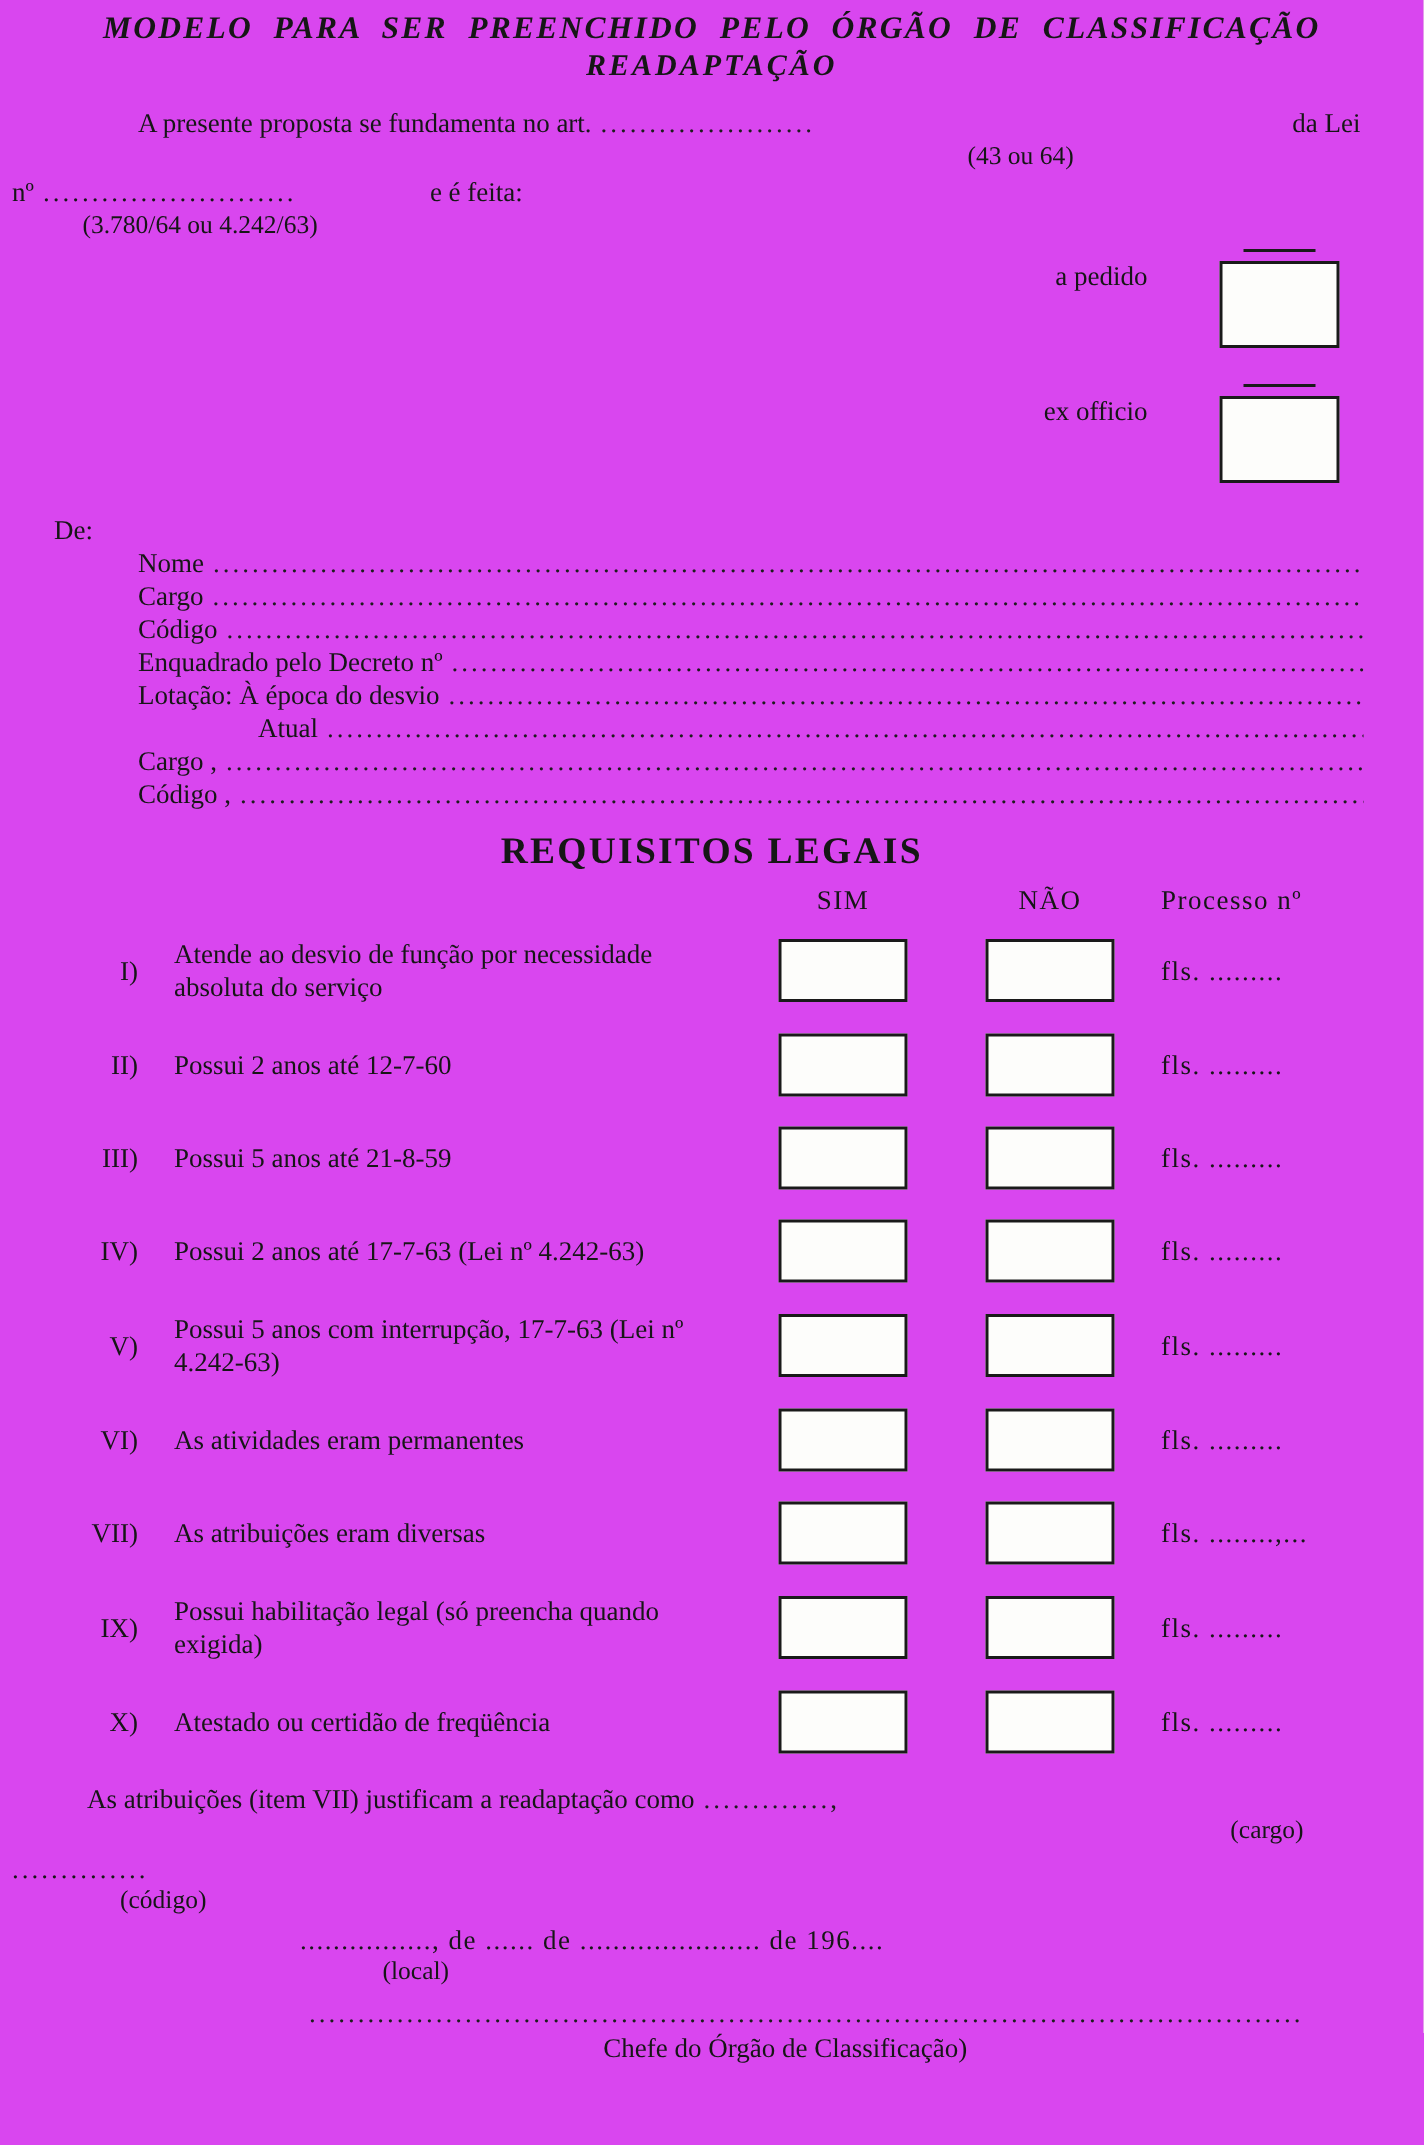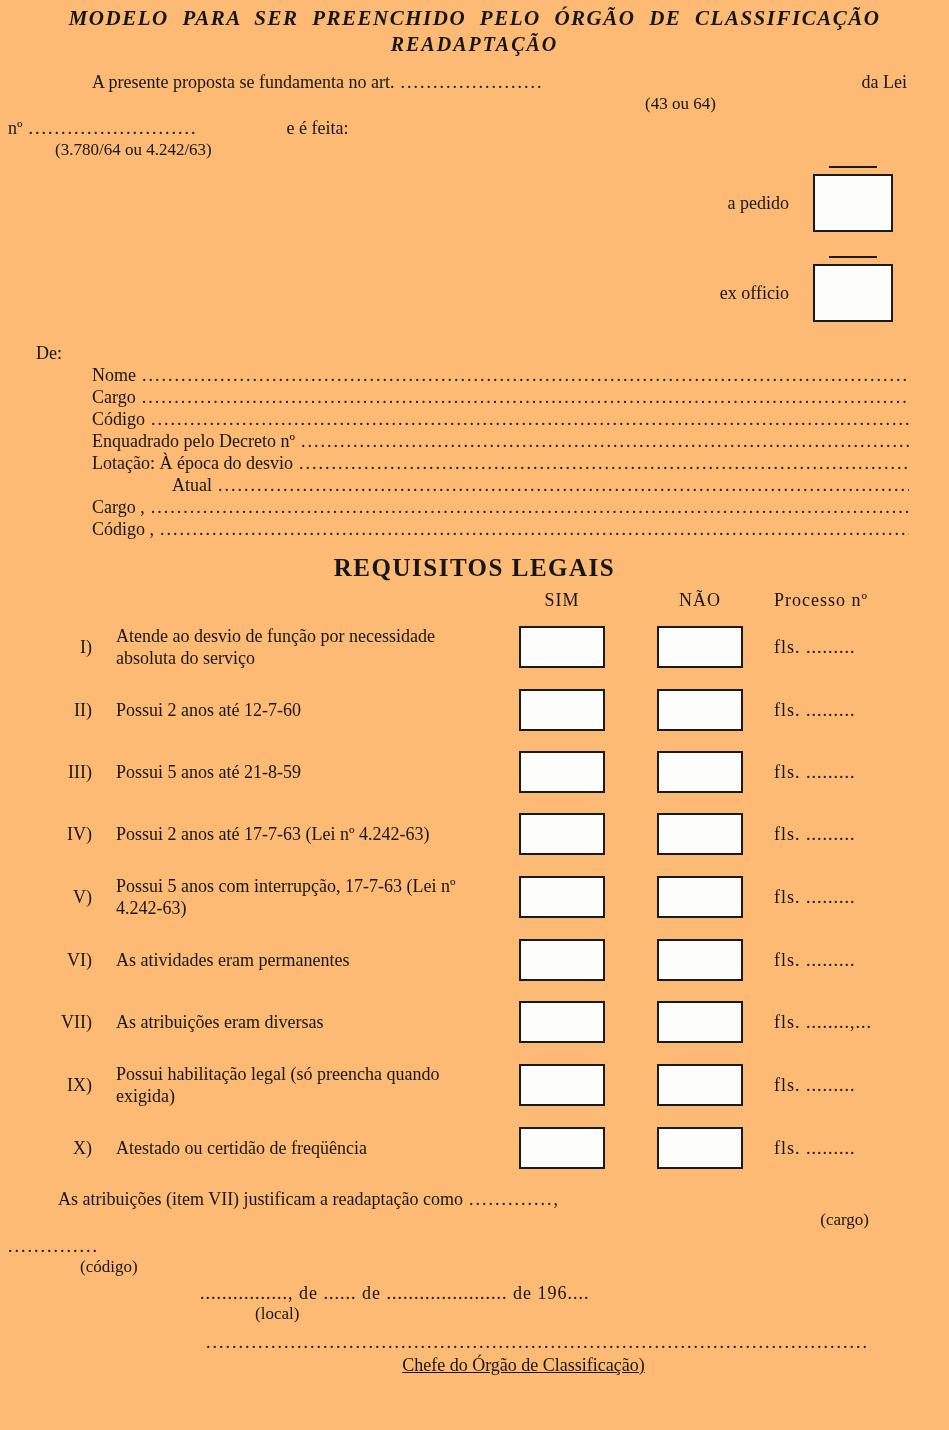--- a/index.html
+++ b/index.html
@@ -1,20 +1,20 @@
 <!DOCTYPE html>
 <html><head>
 <meta charset="utf-8">
 <style>
   html,body { margin:0; padding:0; background:#e8e8e8; }
   .page {
     position:relative;
     width:949px; height:1430px;
     margin:0 auto;
-    background:#fdba74;
+    background:#d946ef;
     color:#161616;
     font-family:"Liberation Serif", serif;
     font-size:18px;
     overflow:hidden;
     box-sizing:border-box;
     padding-top:6px;
   }
   .title1 {
     text-align:center;
     font-weight:bold; font-style:italic;
@@ -32,22 +32,22 @@
     flex:1 1 auto; overflow:hidden; white-space:nowrap;
     letter-spacing:2px; padding:0 6px; color:#1c1c1c;
   }
   .dots-fixed { overflow:hidden; white-space:nowrap; letter-spacing:2px; padding:0 6px; display:inline-block; vertical-align:bottom; }
   .intro1 { margin:16px 42px 0 92px;justify-content:space-between; }
   .note1 { margin-left:645px; font-size:17px; margin-top:1px; }
   .intro2 { margin:4px 42px 0 8px; }
   .note2 { margin-left:55px; font-size:17px; margin-top:1px; }
 
   .option-row {
-    display:flex; justify-content:flex-end; align-items:center;
-    margin-right:56px; gap:24px;
+    display:flex; justify-content:flex-end; 
+    margin-right:56px; gap:48px;
   }
   .option1 { margin-top:14px; }
   .option2 { margin-top:32px; }
   .bigbox {
     width:76px; height:54px;
     border:2px solid #1a1a1a;
     background:#fdfdfb;
     position:relative;
   }
   .bigbox:before {
@@ -86,21 +86,21 @@
   .req-fls { padding-left:6px; letter-spacing:1px; white-space:nowrap; overflow:hidden; }
 
   .conc-heading { font-style:italic; font-weight:bold; margin:8px 0 4px 170px; letter-spacing:1px; }
   .conc-line1 { margin:2px 36px 0 58px; }
   .conc-cargo { text-align:right; padding-right:80px; font-size:17px; }
   .conc-codigo-dots { margin-left:8px; margin-top:6px; }
   .conc-codigo { margin-left:80px; font-size:17px; }
   .conc-date { margin-left:200px; margin-top:6px; letter-spacing:1px; }
   .conc-local { margin-left:255px; font-size:17px; }
   .conc-sigline { margin:8px 40px 0 200px; }
-  .conc-siglabel { text-align:center; margin-top:2px; padding-left:98px;text-decoration:underline; }
+  .conc-siglabel { text-align:center; margin-top:2px; padding-left:98px; }
 </style>
 </head>
 <body>
 
 <div class="page">
 
   <div class="title1">MODELO PARA SER PREENCHIDO PELO ÓRGÃO DE CLASSIFICAÇÃO</div>
   <div class="title2">READAPTAÇÃO</div>
 
   <div class="line intro1">

